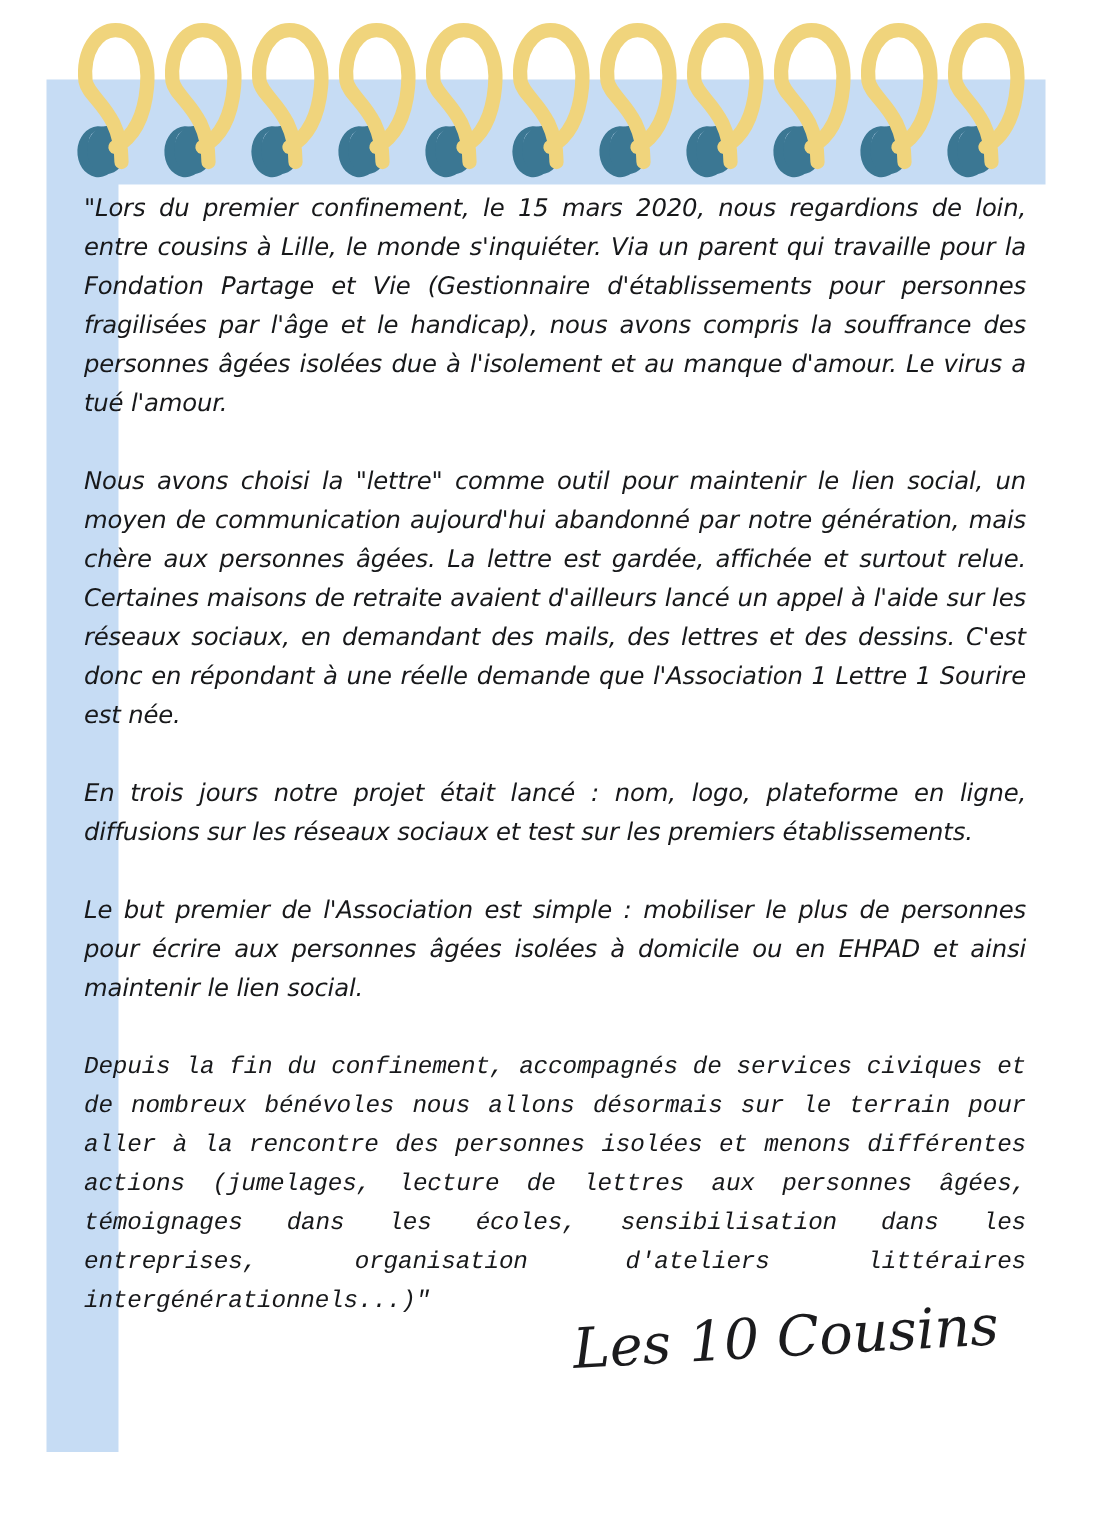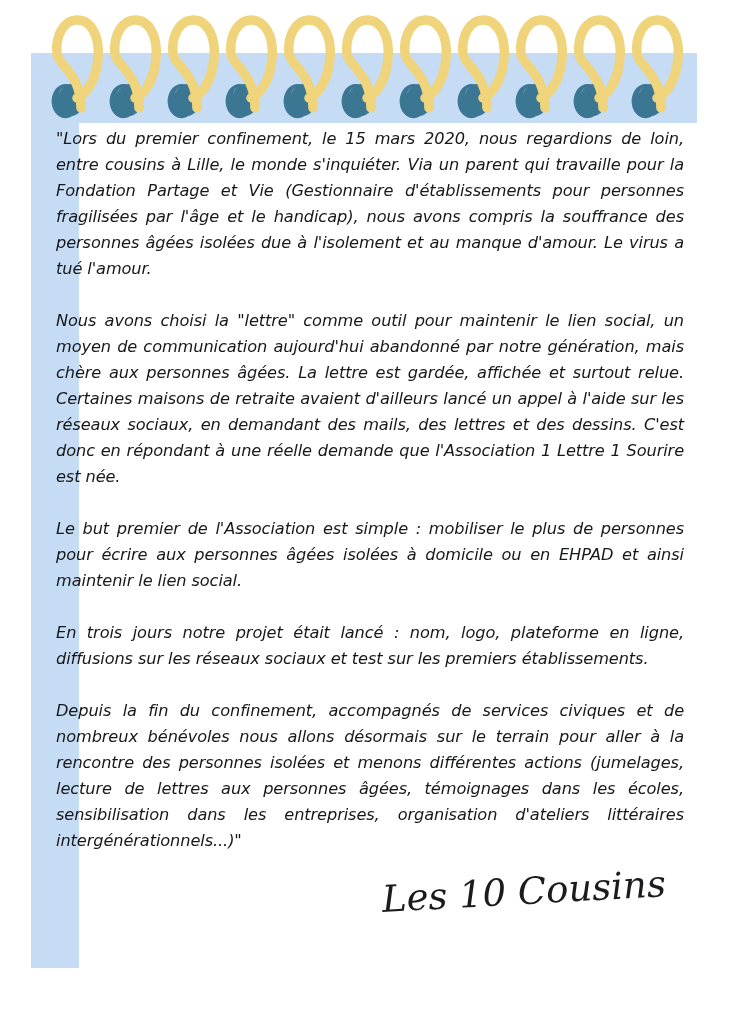--- a/index.html
+++ b/index.html
@@ -62,20 +62,21 @@
     text-align: justify;
     letter-spacing: -0.1px;
   }
   .letter-body p {
     margin: 0 0 26px 0;
     text-align: justify;
     text-justify: inter-word;
   }
   .letter-body p:last-of-type {
     margin-bottom: 0;
+    font-family: Liberation Mono, monospace;
   }
 
   
   .signature {
     position: absolute;
     left: 382px;
     top: 878px;
     width: 230px;
     font-family: "DejaVu Serif", "Liberation Serif", serif;
     font-style: italic;
@@ -142,20 +143,20 @@
         <path d="M 650 85 a 14 17 0 1 0 7 26 l -6 -9 a 7 9 0 1 1 -3 -15 z" fill="#3b7793"></path>
         <ellipse cx="651" cy="100" rx="13" ry="16" fill="#3b7793"></ellipse>
         <path d="M 643 88 L 659 88 L 649 104 L 659 106 L 645 106 Z" fill="#ffffff" opacity="0"></path>
         <path d="M 661 108 C 661 74, 639 66, 637 54 C 635 34, 645 20, 657 20 C 671 20, 680 36, 678 58 C 676 80, 668 92, 657 98" fill="none" stroke="#f0d47c" stroke-width="9.5" stroke-linecap="round"></path>
       </g>
   </svg>
 
   <div class="letter-body">
     <p>"Lors du premier confinement, le 15 mars 2020, nous regardions de loin, entre cousins à Lille, le monde s'inquiéter. Via un parent qui travaille pour la Fondation Partage et Vie (Gestionnaire d'établissements pour personnes fragilisées par l'âge et le handicap), nous avons compris la souffrance des personnes âgées isolées due à l'isolement et au manque d'amour. Le virus a tué l'amour.</p>
     <p>Nous avons choisi la "lettre" comme outil pour maintenir le lien social, un moyen de communication aujourd'hui abandonné par notre génération, mais chère aux personnes âgées. La lettre est gardée, affichée et surtout relue. Certaines maisons de retraite avaient d'ailleurs lancé un appel à l'aide sur les réseaux sociaux, en demandant des mails, des lettres et des dessins. C'est donc en répondant à une réelle demande que l'Association 1 Lettre 1 Sourire est née.</p>
+    <p>En trois jours notre projet était lancé : nom, logo, plateforme en ligne, diffusions sur les réseaux sociaux et test sur les premiers établissements.</p>
     <p>Le but premier de l'Association est simple : mobiliser le plus de personnes pour écrire aux personnes âgées isolées à domicile ou en EHPAD et ainsi maintenir le lien social.</p>
-    <p>En trois jours notre projet était lancé : nom, logo, plateforme en ligne, diffusions sur les réseaux sociaux et test sur les premiers établissements.</p>
     <p>Depuis la fin du confinement, accompagnés de services civiques et de nombreux bénévoles nous allons désormais sur le terrain pour aller à la rencontre des personnes isolées et menons différentes actions (jumelages, lecture de lettres aux personnes âgées, témoignages dans les écoles, sensibilisation dans les entreprises, organisation d'ateliers littéraires intergénérationnels...)"</p>
   </div>
 
   <div class="signature">Les 10 Cousins</div>
 
 </div>
 
 </body></html>

